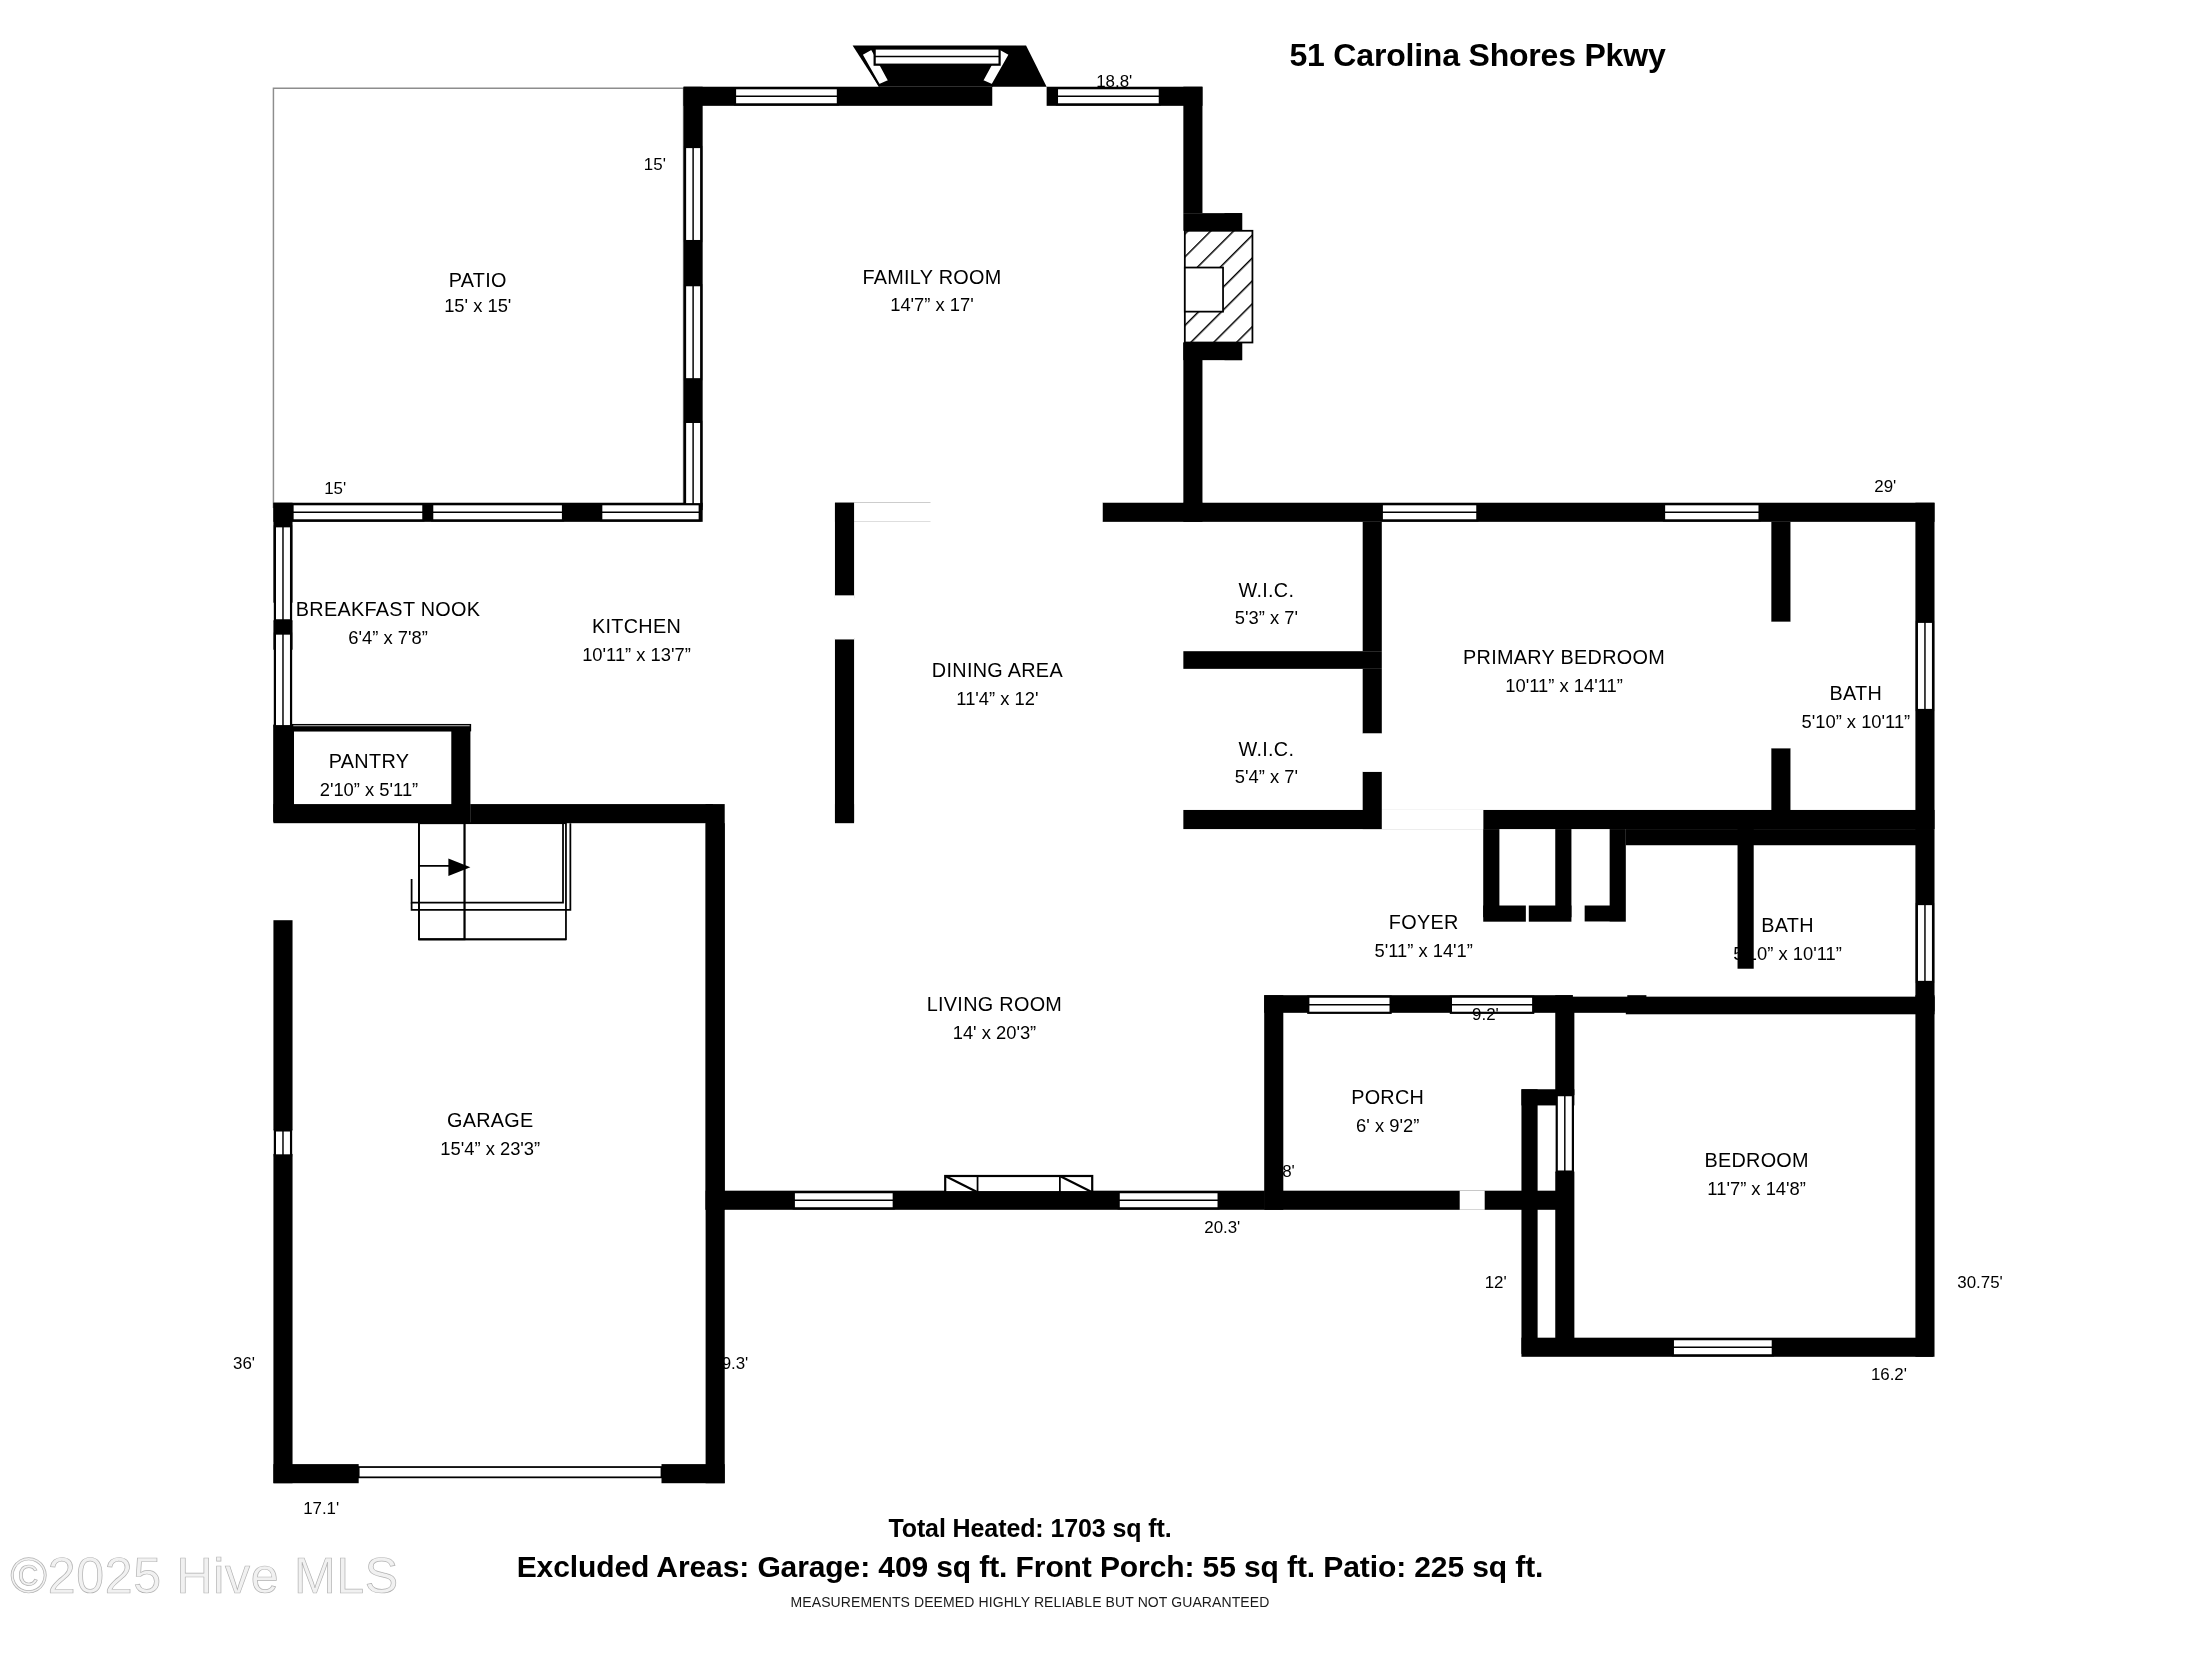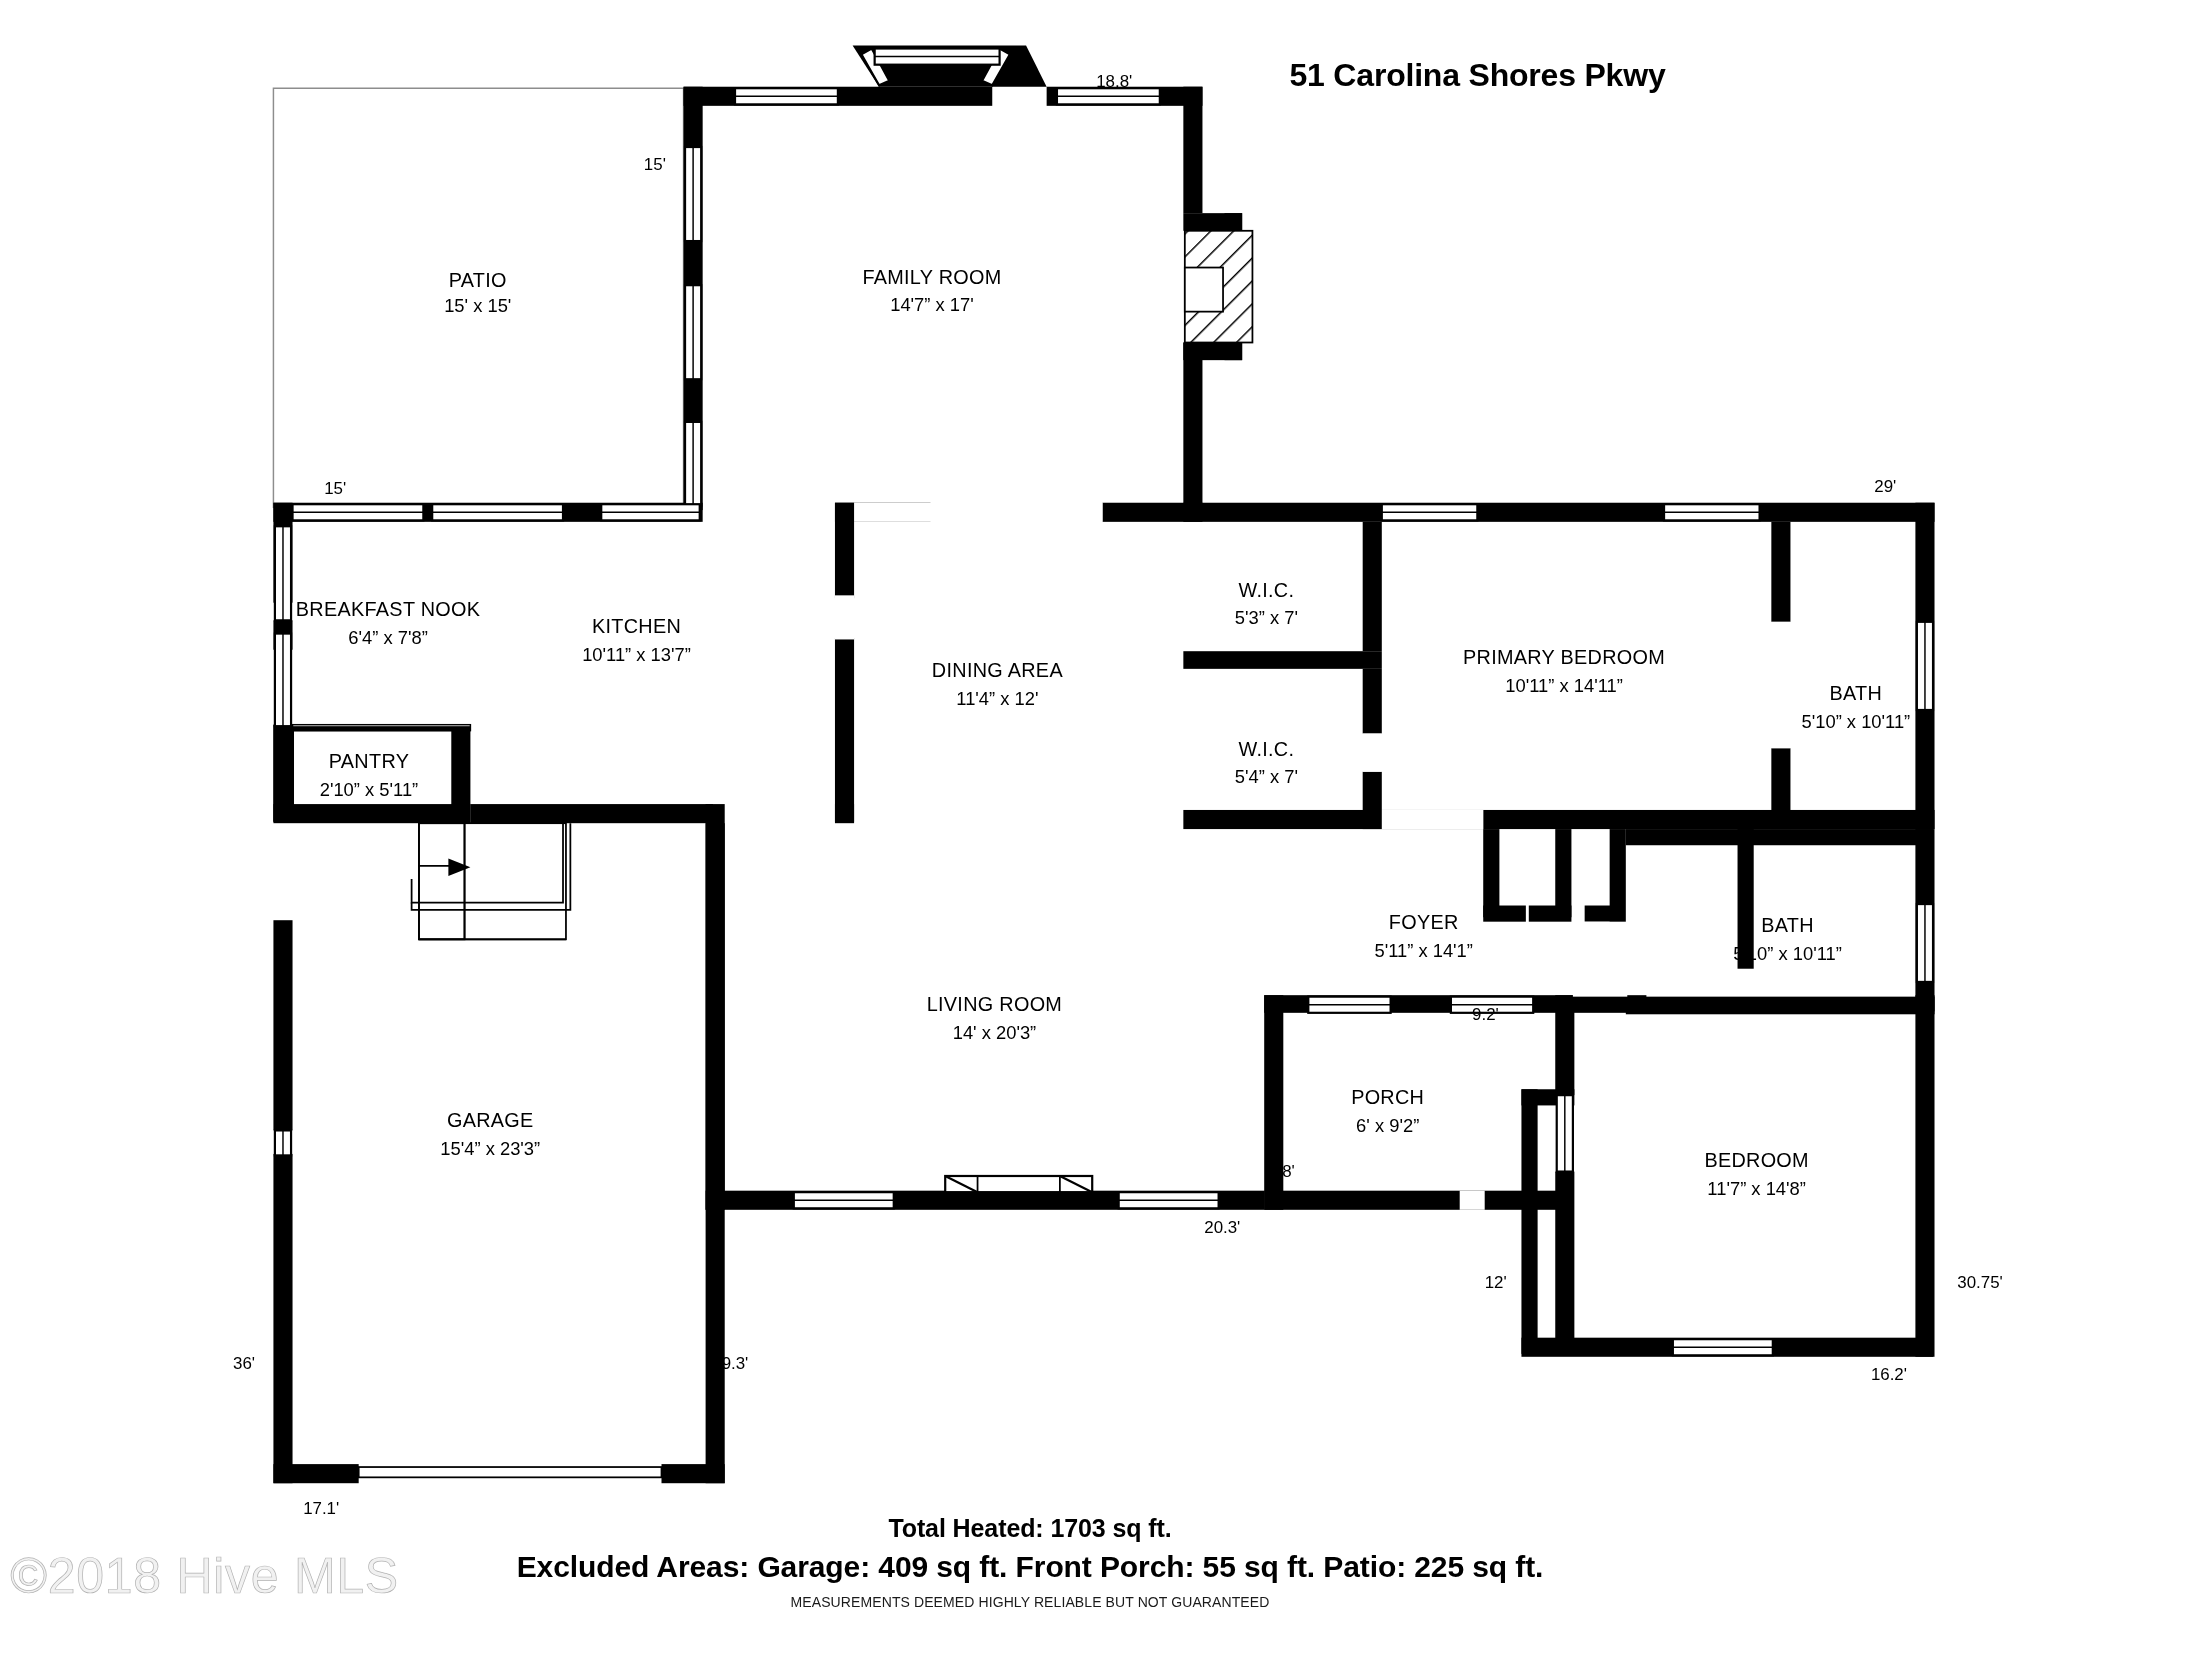--- a/index.html
+++ b/index.html
@@ -25,21 +25,20 @@
     left: 1220px;
     top: 35px;
     width: 515px;
     text-align: center;
     font-family: "Liberation Sans", sans-serif;
     font-weight: bold;
     font-size: 32px;
     line-height: 1.28;
     color: #000;
     letter-spacing: -0.2px;
-    margin-top: 20px;
   }
   .footer-block {
     position: absolute;
     left: 0;
     top: 1514px;
     width: 2060px;
     text-align: center;
     color: #000;
   }
   .footer-line1 {
@@ -366,16 +365,16 @@
     </g>
 
   </svg>
 
   <div class="footer-block">
     <div class="footer-line1">Total Heated: 1703 sq ft.</div>
     <div class="footer-line2">Excluded Areas: Garage: 409 sq ft. Front Porch: 55 sq ft. Patio: 225 sq ft.</div>
     <div class="footer-disclaimer">MEASUREMENTS DEEMED HIGHLY RELIABLE BUT NOT GUARANTEED</div>
   </div>
 
-  <div class="watermark">©2018 Hive MLS</div>
+  <div class="watermark">©2025 Hive MLS</div>
 
 </div>
 
 
 </body></html>

